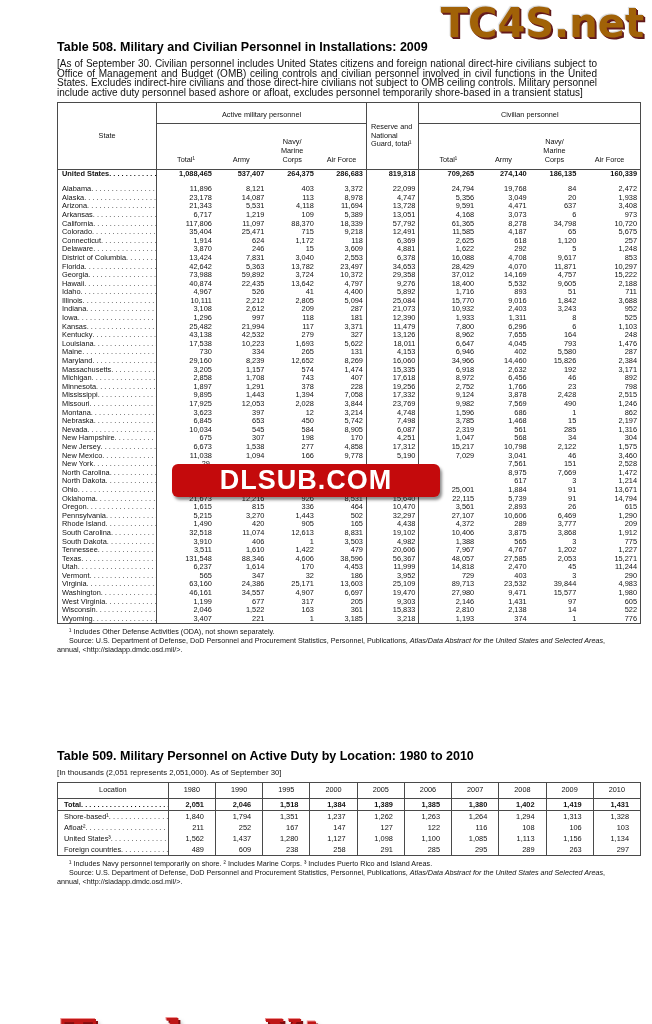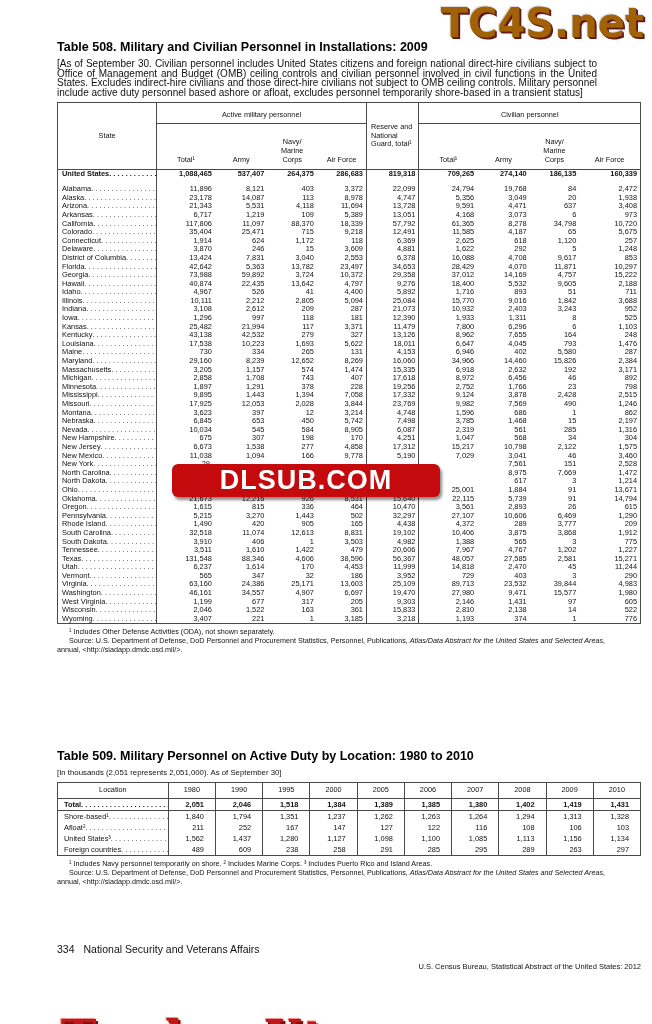--- a/index.html
+++ b/index.html
@@ -841,21 +841,21 @@
                   <span class="dots"></span>
                 </div>
               </td>
               <td class="num">131,548</td>
               <td class="num">88,346</td>
               <td class="num">4,606</td>
               <td class="vr num">38,596</td>
               <td class="vr num">56,367</td>
               <td class="num">48,057</td>
               <td class="num">27,585</td>
-              <td class="num">2,581</td>
+              <td class="num">2,053</td>
               <td class="num">15,271</td>
             </tr>
             <tr>
               <td class="vr lbl-cell">
                 <div class="lblwrap">
                   <span class="lbl">Utah</span>
                   <span class="dots"></span>
                 </div>
               </td>
               <td class="num">6,237</td>
@@ -1101,23 +1101,19 @@
               <td class="vr num">263</td>
               <td class="num">297</td>
             </tr>
           </tbody>
       </table>
 
       <p class="fn fn-first">¹ Includes Navy personnel temporarily on shore. ² Includes Marine Corps. ³ Includes Puerto Rico and Island Areas.</p>
       <p class="fn src"><span>Source: U.S. Department of Defense, DoD Personnel and Procurement Statistics, Personnel, Publications, </span><i>Atlas/Data Abstract for the United States and Selected Areas</i><span>, annual, &lt;http://siadapp.dmdc.osd.mil/&gt;.</span></p>
     </section>
 
-    <div class="pagefoot">
-      <div class="pageno"><span class="num-b">334</span><span>National Security and Veterans Affairs</span></div>
-      <div class="census">U.S. Census Bureau, Statistical Abstract of the United States: 2012</div>
-    </div>
 
   </div>
 
   <div class="wm-top">TC4S.net</div>
   <div class="wm-mid">DLSUB.COM</div>
   <div class="wm-bottom">TradersXtreme.com</div>
 </div>
 
 </body></html>

